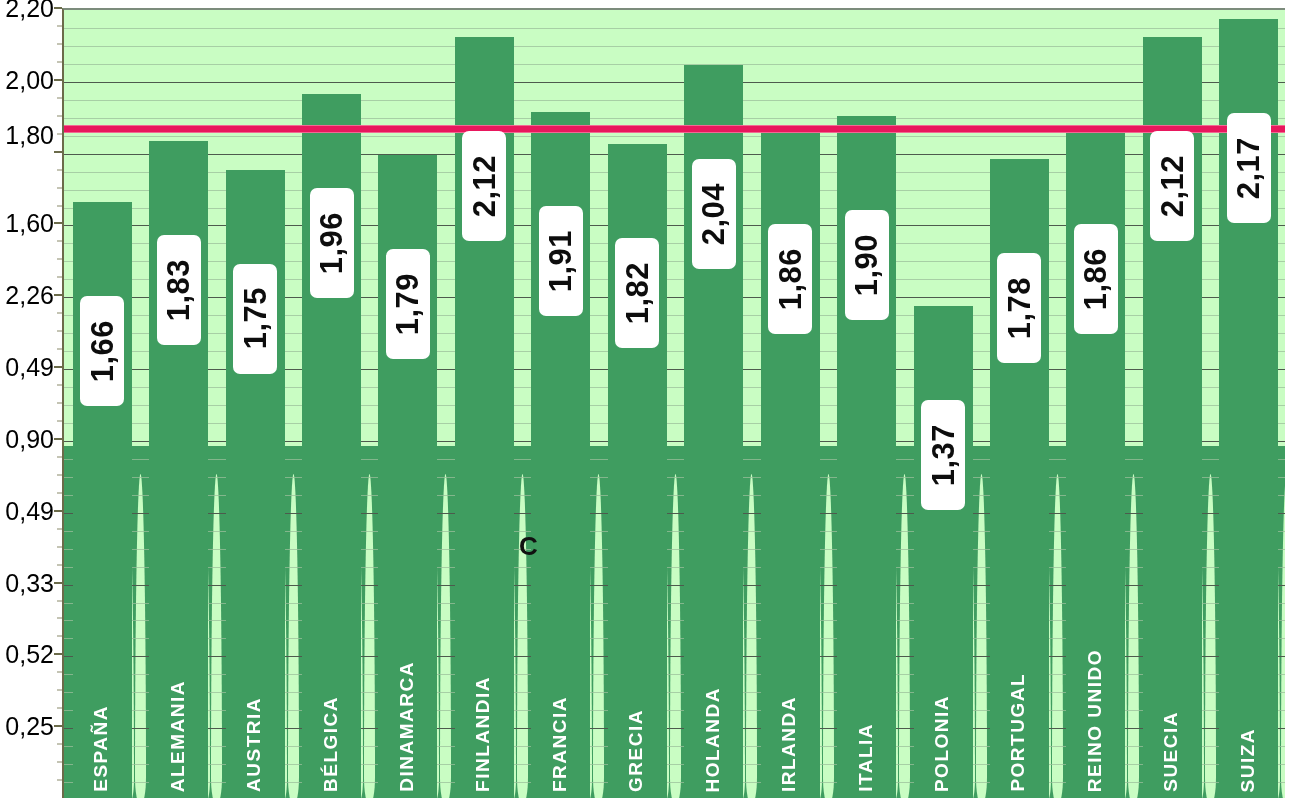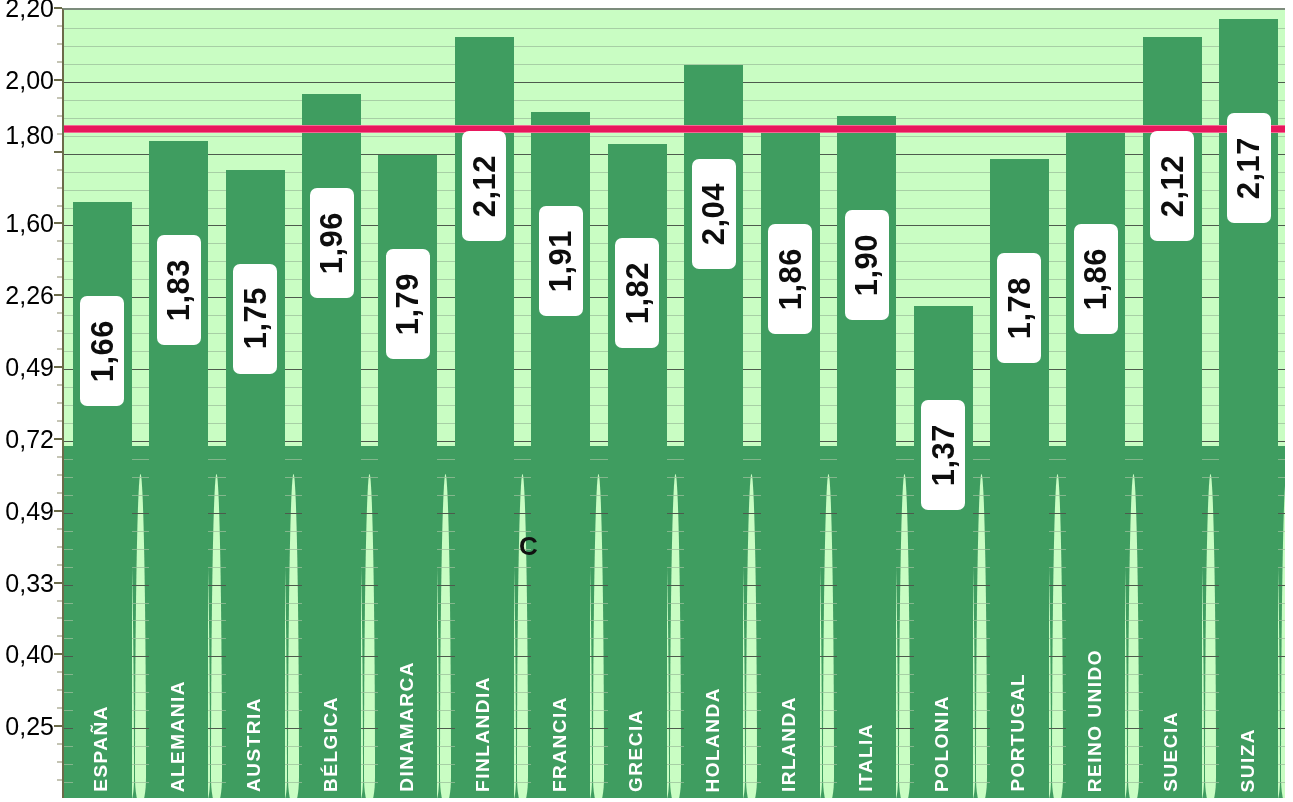--- a/index.html
+++ b/index.html
@@ -141,27 +141,27 @@
   }
 </style>
 </head>
 <body>
 
 <div id="stage">
 
   <div class="ylabels">
       <div class="ytick" style="top: 726.182px;">0,25</div>
       <div class="ytickmark" style="top: 726.182px;"></div>
-      <div class="ytick" style="top: 654.364px;">0,40</div>
+      <div class="ytick" style="top: 654.364px;">0,52</div>
       <div class="ytickmark" style="top: 654.364px;"></div>
       <div class="ytick" style="top: 582.545px;">0,33</div>
       <div class="ytickmark" style="top: 582.545px;"></div>
       <div class="ytick" style="top: 510.727px;">0,49</div>
       <div class="ytickmark" style="top: 510.727px;"></div>
-      <div class="ytick" style="top: 438.909px;">0,72</div>
+      <div class="ytick" style="top: 438.909px;">0,90</div>
       <div class="ytickmark" style="top: 438.909px;"></div>
       <div class="ytick" style="top: 367.091px;">0,49</div>
       <div class="ytickmark" style="top: 367.091px;"></div>
       <div class="ytick" style="top: 295.273px;">2,26</div>
       <div class="ytickmark" style="top: 295.273px;"></div>
       <div class="ytick" style="top: 223.455px;">1,60</div>
       <div class="ytickmark" style="top: 223.455px;"></div>
       <div class="ytick" style="top: 135px;">1,80</div>
       <div class="ytickmark" style="top: 151.636px;"></div>
       <div class="ytick" style="top: 79.8182px;">2,00</div>

